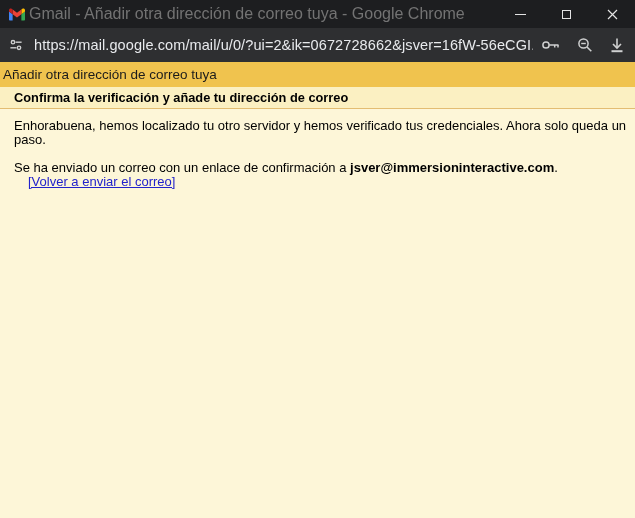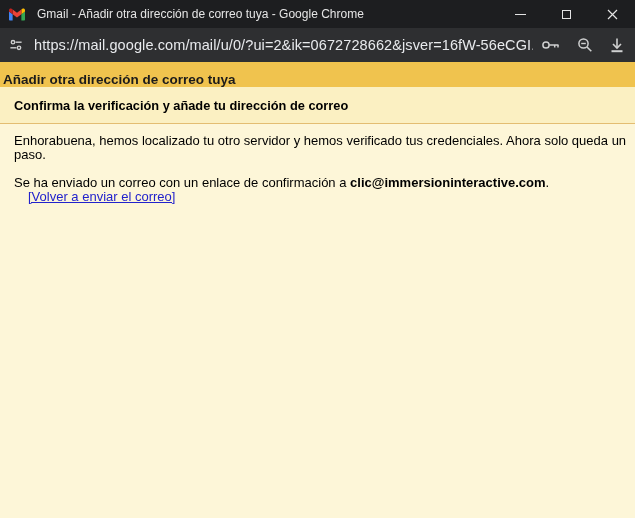--- a/index.html
+++ b/index.html
@@ -10,21 +10,21 @@
     overflow:hidden;
     background:#fdf6d8;
   }
   
   .titlebar {
     height:28px; background:#1d1e20;
     display:flex; align-items:center;
   }
   .favicon { width:16px; height:13px; margin-left:9px; flex:0 0 auto; }
   .title-text {
-    color:#e5e5e5; font-size:12px; margin-left:12px;
+    color:#737373; font-size:16px; margin-left:4px;
     white-space:nowrap; overflow:hidden;
   }
   .win-controls { margin-left:auto; display:flex; height:28px; }
   .ctrl {
     width:46px; height:28px; display:flex;
     align-items:center; justify-content:center;
     color:#e3e3e3; cursor:default;
   }
   .min-glyph { width:11px; height:1px; background:#e3e3e3; display:block; }
   .max-glyph { width:9px; height:9px; border:1px solid #e3e3e3; display:block; }
@@ -35,27 +35,27 @@
   }
   .url-text {
     color:#e8eaed; font-size:14.5px; margin-left:10px; flex:1;
     white-space:nowrap; overflow:hidden; letter-spacing:0.1px;
   }
   .urlbar-icons { display:flex; align-items:center; gap:16px; margin-left:8px; }
   .ubar-icon { display:flex; align-items:center; }
   
   .gold-header {
     height:25px; background:#f0c34e;
-    display:flex; align-items:flex-end;
-    font-weight:bold; font-size:13.5px; color:#1b1b1b;
+    display:flex; align-items:center;
+    font-weight:normal; font-size:13.5px; color:#1b1b1b;
     padding-left:3px;
   }
   
   .sub-header {
-    height:37px; background:#fbf0c2;
+    height:22px; background:#fbf0c2;
     border-bottom:1px solid #e3bd72;
     display:flex; align-items:center;
     font-weight:bold; font-size:12.8px; color:#000;
     padding-left:14px;
   }
   
   .page-body {
     background:#fdf6d8; height:406px;
     font-size:13px; color:#000;
   }
@@ -136,20 +136,20 @@
 </div>
 <div class="sub-header">
   <span>Confirma la verificación y añade tu dirección de correo</span>
 </div>
 
 <div class="page-body">
   <div class="intro-line">Enhorabuena, hemos localizado tu otro servidor y hemos verificado tus credenciales. Ahora solo queda un paso.</div>
 
   <div class="block2">
     <div class="sent-line">
-      <span>Se ha enviado un correo con un enlace de confirmación a </span><b>clic@immersioninteractive.com</b><span>.</span>
+      <span>Se ha enviado un correo con un enlace de confirmación a </span><b>jsver@immersioninteractive.com</b><span>.</span>
     </div>
     <div class="resend-line">
       <a class="blue-link">[Volver a enviar el correo]</a>
     </div>
   </div>
 
 </div>
 
 </body></html>

